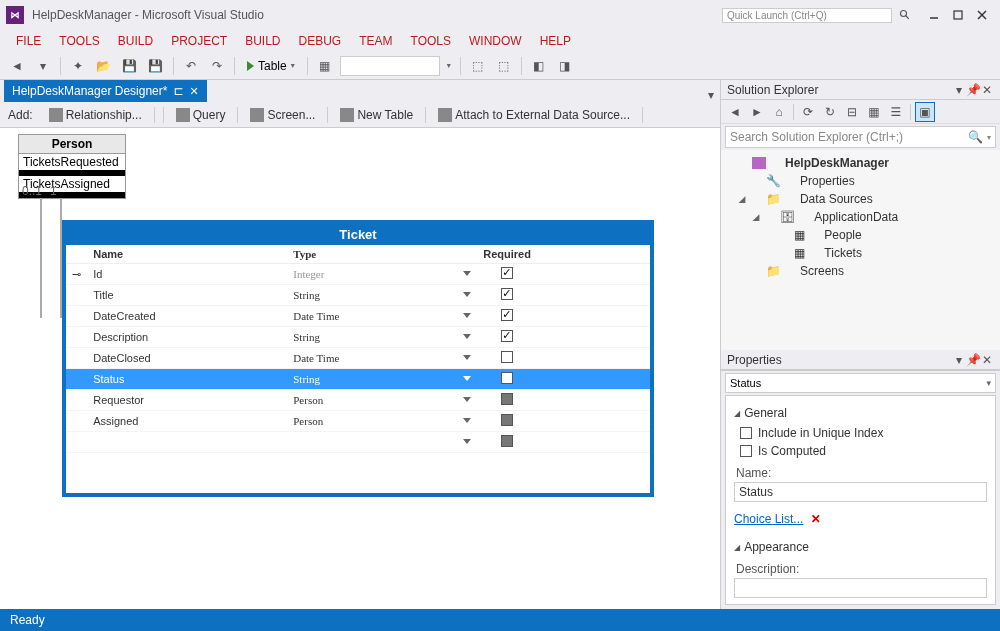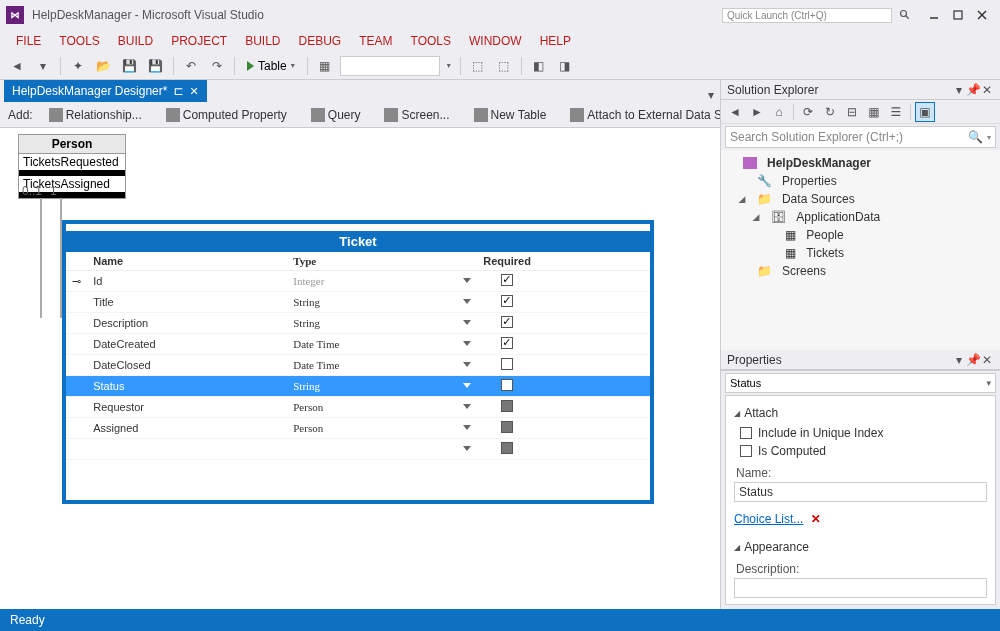--- a/index.html
+++ b/index.html
@@ -49,21 +49,21 @@
 .canvas { flex:1; background:#fff; position:relative; overflow:hidden; }
 
 .person-box { position:absolute; left:18px; top:6px; width:108px; border:1px solid #999; background:#fff; font-size:11px;}
 .person-box .hdr { background:#e8e8e8; padding:2px 4px; font-weight:bold; text-align:center; border-bottom:1px solid #999;}
 .person-box .row { padding:1px 4px; border-bottom:6px solid #000000;}
 .rel-labels { position:absolute; left:22px; top:56px; font-size:9px; color:#666; display:flex; gap:8px;}
 .rel-line { position:absolute; left:40px; top:70px; width:2px; height:120px; border-left:2px solid #aaa; }
 .rel-line2 { position:absolute; left:60px; top:70px; width:2px; height:120px; border-left:2px solid #aaa; }
 
 .ticket-panel { position:absolute; left:62px; top:92px; width:592px; border:4px solid #0e70c0; background:#fff; }
-.ticket-panel .thead { background:#0e70c0; color:#fff; text-align:center; font-weight:bold; padding:3px 0; font-size:13px;margin-top:7px;}
+.ticket-panel .thead { background:#0e70c0; color:#fff; text-align:center; font-weight:bold; padding:3px 0; font-size:13px;}
 .ticket-grid { width:100%; border-collapse:collapse; }
 .ticket-grid th { text-align:left; font-weight:bold; font-size:11px; color:#333; padding:3px 6px; border-bottom:1px solid #eee; background:#fff;}
 .ticket-grid td { font-size:11px; color:#333; padding:3px 6px; border-bottom:1px solid #f4f4f4; height:20px;}
 .ticket-grid tr.sel td { background:#3399ff; color:#fff; }
 .ticket-grid tr.sel .dd::after{ border-top-color:#fff; }
 .name-col{ width:200px;margin-left:12px; }
 .type-col{ width:190px;font-family:Liberation Serif, serif; }
 .req-col{ width:60px; text-align:center;}
 .key-col{ width:14px; text-align:center; color:#888;}
 .last-col{ }
@@ -79,21 +79,21 @@
 
 .panel-hdr { height:20px; background:#eeeef2; display:flex; align-items:center; padding:0 6px; color:#333; font-size:11px; border-bottom:1px solid #ccc;}
 .panel-hdr .sp { flex:1;}
 .panel-hdr .ctl { width:14px; text-align:center; color:#555;}
 .se-toolbar { height:24px; background:#eeeef2; display:flex; align-items:center; padding:0 4px; gap:2px; border-bottom:1px solid #ddd;}
 .se-btn{ width:20px; height:20px; display:flex; align-items:center; justify-content:center; color:#555;}
 .se-btn.boxed{ border:1px solid #0e70c0; background:#cde6f7;}
 .se-search { height:22px; background:#fff; border:1px solid #ccc; margin:2px 4px; padding:0 4px; display:flex; align-items:center; color:#888; font-size:11px;}
 .se-search .sp{flex:1;}
 .tree { background:#f6f6f6; flex:1 1 auto; padding:4px 2px; font-size:11px; color:#333; overflow:auto;}
-.tn { display:flex; align-items:center; height:18px; gap:10px;}
+.tn { display:flex; align-items:center; height:18px; gap:19px;}
 .tn .exp { width:10px; text-align:center; color:#666; font-size:9px;}
 .tn .ico2{ width:14px; height:12px; display:inline-block;}
 .tn.bold{ font-weight:bold;}
 .ind1{ padding-left:14px;} .ind2{ padding-left:28px;} .ind3{ padding-left:42px;}
 
 
 .props { border-top:1px solid #ccc; display:flex; flex-direction:column; background:#eeeef2;}
 .props .sel-row{ height:20px; border:1px solid #ccc; background:#fff; margin:2px 4px 2px 4px; padding:0 4px; display:flex; align-items:center; font-size:11px;}
 .props .sel-row::after{content:"▾"; color:#666; margin-left:auto; font-size:9px;}
 .props .body{ flex:1; background:#fff; border:1px solid #ccc; margin:0 4px 4px 4px; padding:6px 8px; font-size:11px; color:#333; overflow:auto;}
@@ -199,24 +199,20 @@
         </div>
     </div>
 
     <div class="dtoolbar">
       <span class="lbl">Add:</span>
       <div class="dbtn">
           <span class="ico"></span>
           <span>Relationship...</span>
         </div>
       <div class="dsep"></div>
-      <div class="dbtn">
-          <span class="ico"></span>
-          <span>Computed Property</span>
-        </div>
       <div class="dsep"></div>
       <div class="dbtn">
           <span class="ico"></span>
           <span>Query</span>
         </div>
       <div class="dsep"></div>
       <div class="dbtn">
           <span class="ico"></span>
           <span>Screen...</span>
         </div>
@@ -269,29 +265,29 @@
               </tr>
               <tr>
                 <td class="key-col"></td>
                 <td class="name-col">Title</td>
                 <td class="type-col dd" style="">String</td>
                 <td class="req-col"><span class="cb ck"></span></td>
                 <td class="last-col"></td>
               </tr>
               <tr>
                 <td class="key-col"></td>
+                <td class="name-col">DateCreated</td>
+                <td class="type-col dd" style="">Date Time</td>
+                <td class="req-col"><span class="cb ck"></span></td>
+                <td class="last-col"></td>
+              </tr>
+              <tr>
+                <td class="key-col"></td>
                 <td class="name-col">Description</td>
                 <td class="type-col dd" style="">String</td>
-                <td class="req-col"><span class="cb ck"></span></td>
-                <td class="last-col"></td>
-              </tr>
-              <tr>
-                <td class="key-col"></td>
-                <td class="name-col">DateCreated</td>
-                <td class="type-col dd" style="">Date Time</td>
                 <td class="req-col"><span class="cb ck"></span></td>
                 <td class="last-col"></td>
               </tr>
               <tr>
                 <td class="key-col"></td>
                 <td class="name-col">DateClosed</td>
                 <td class="type-col dd" style="">Date Time</td>
                 <td class="req-col"><span class="cb"></span></td>
                 <td class="last-col"></td>
               </tr>
@@ -403,21 +399,21 @@
         <span>Properties</span>
         <span class="sp"></span>
         <span class="ctl">▾</span>
         <span class="ctl">📌</span>
         <span class="ctl">✕</span>
       </div>
       <div class="props" style="flex:1;">
         <div class="sel-row">Status</div>
         <div class="body">
           <div class="section">
-              <span>Attach</span>
+              <span>General</span>
             </div>
           <div class="prop-cb">
               <span class="cb"></span>
               <span>Include in Unique Index</span>
             </div>
           <div class="prop-cb">
               <span class="cb"></span>
               <span>Is Computed</span>
             </div>
           <div class="prop-lbl">Name:</div>

